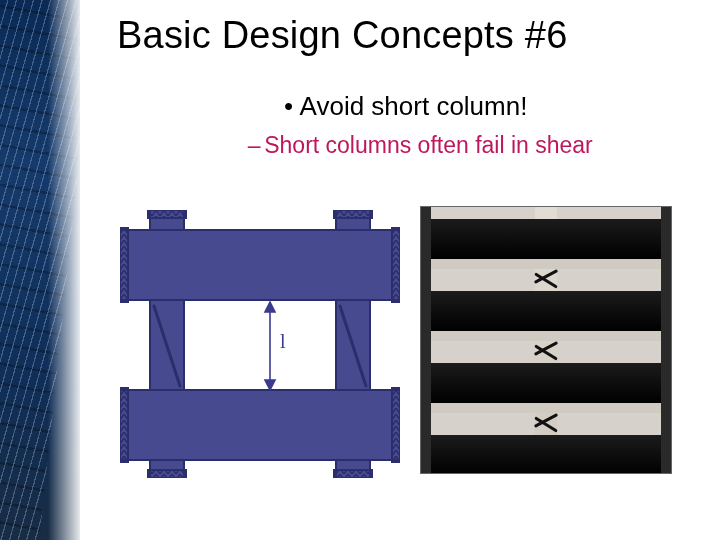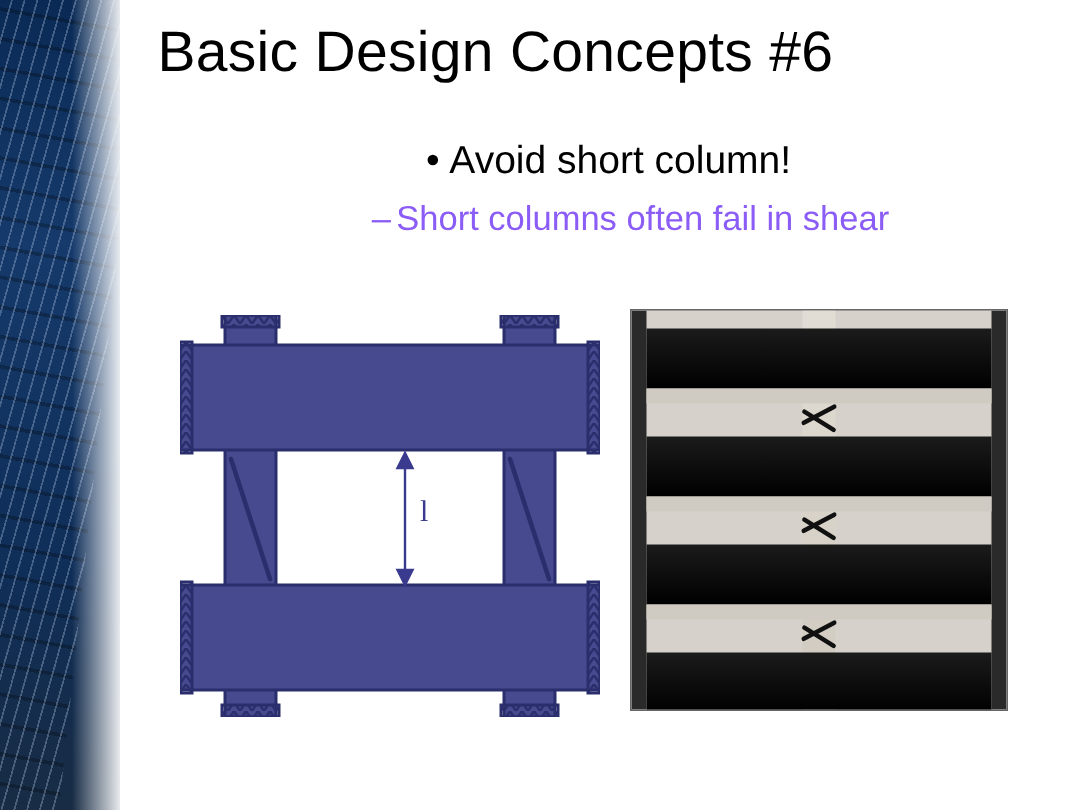--- a/index.html
+++ b/index.html
@@ -46,37 +46,37 @@
     position: absolute;
     left: 95px; top: 14px;
     right: 20px;
   }
   .title {
     font-size: 38px;
     font-weight: 400;
     color: #000;
     letter-spacing: 0.2px;
     margin-bottom: 34px;
-    margin-left: 10px;
+    margin-left: 22px;
   }
   .bullets { margin-left: 32px; text-align: center; }
   .b1 {
     font-size: 26px;
     color: #000;
     margin-bottom: 10px;
   }
   .b1::before {
     content: "•";
     display: inline-block;
     width: 22px;
     margin-left: -22px;
   }
   .b2 {
     font-size: 23px;
-    color: #8b5cf6;
+    color: #be185d;
     margin-left: 30px;
   }
   .b2::before {
     content: "–";
     display: inline-block;
     width: 20px;
     margin-left: -20px;
   }
   .figs {
     position: absolute;

